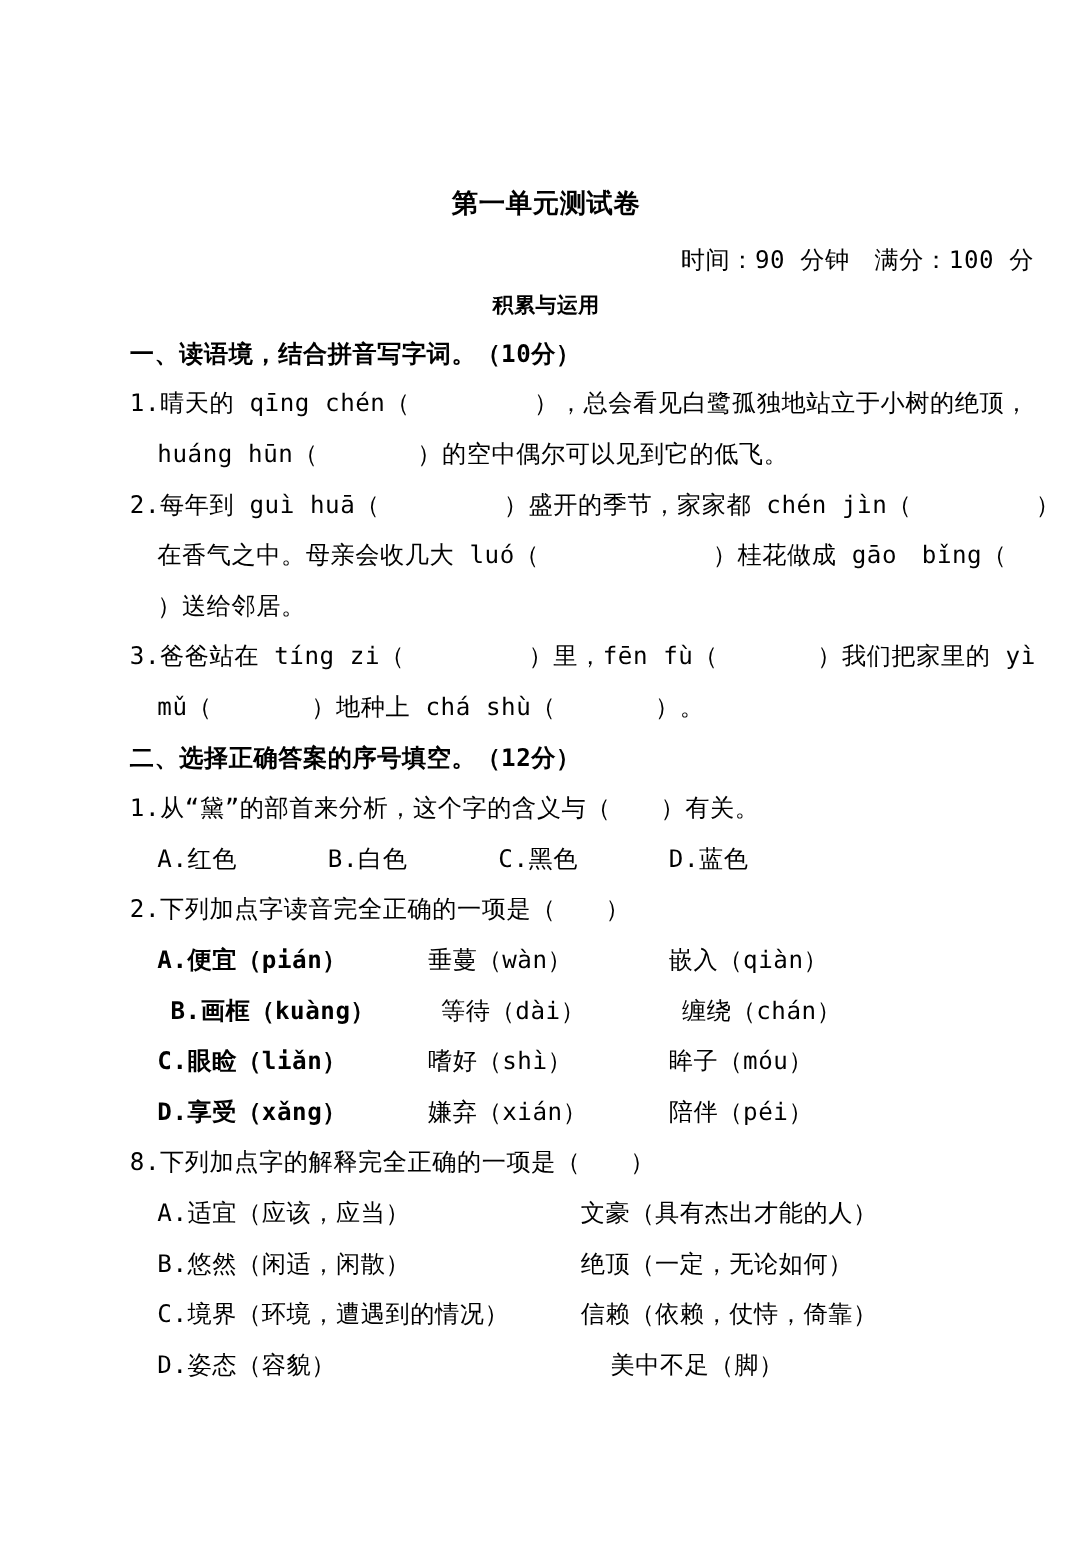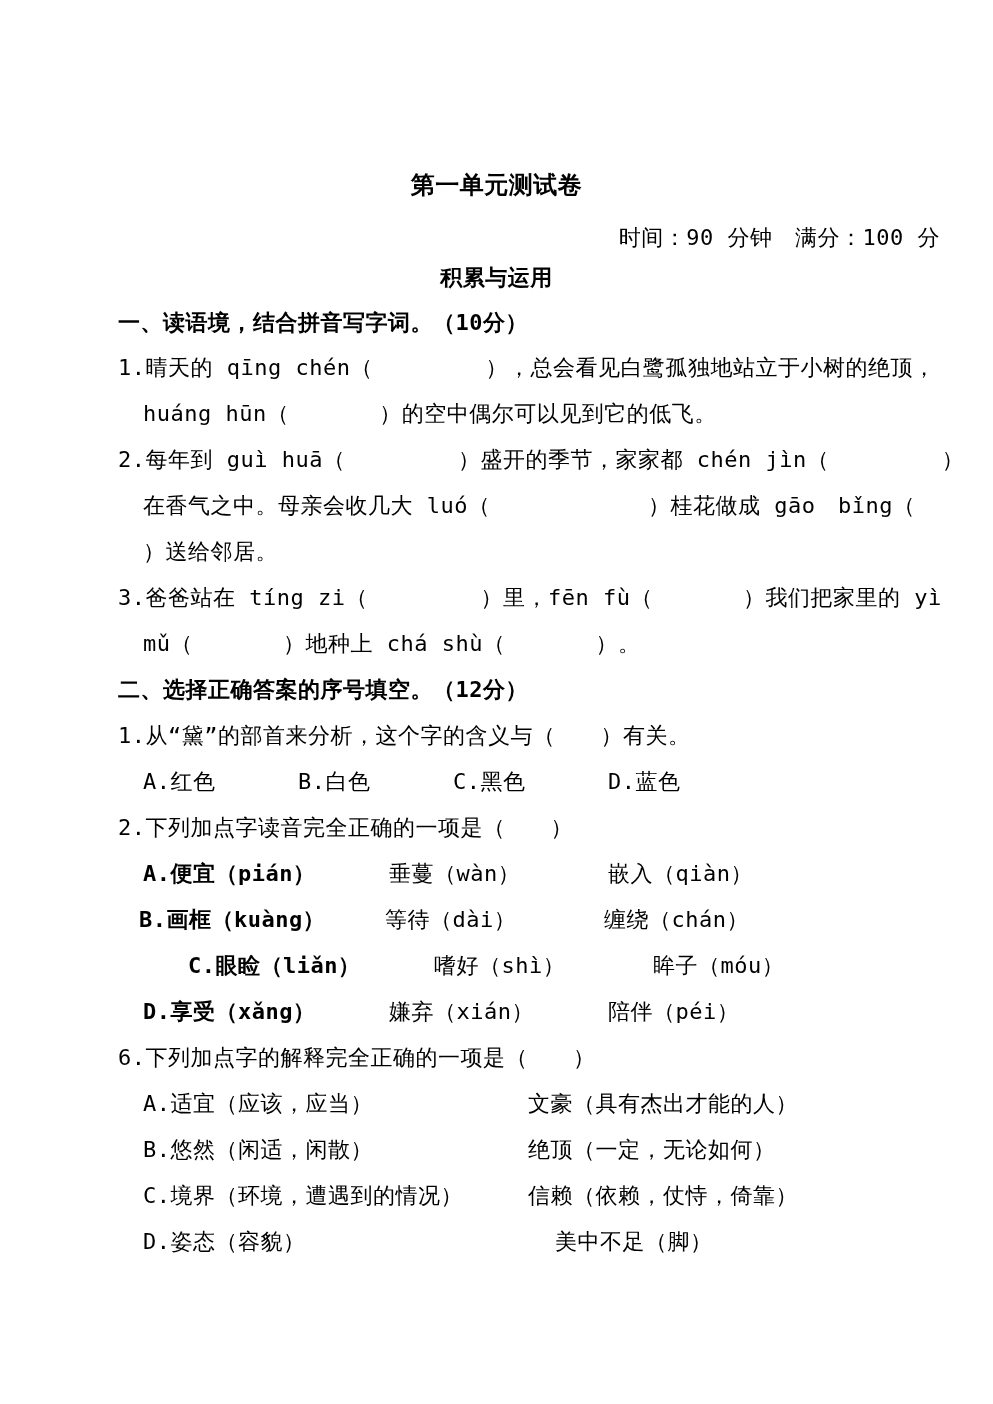--- a/index.html
+++ b/index.html
@@ -16,21 +16,21 @@
   }
   .line {
     position: absolute;
     white-space: pre;
     letter-spacing: 0.5px;
   }
   .center { left:0; width:100%; text-align:center; }
   .right  { right:53px; }
   .bold   { font-weight: bold; }
   .title  { font-size: 24px; }
-  .part   { font-size: 22px; text-align: center; }
+  .part   { font-size: 19px; text-align: center; }
   .row { position:absolute; display:flex; white-space:pre; letter-spacing:0.5px; }
   .row span { display:inline-block; white-space:pre; }
   .optw  { width:155px; }
   .q2c1  { width:246px;font-weight:bold; }
   .q2c2  { width:219px; }
   .q3c1  { width:385px; }
 </style>
 </head>
 <body>
 
@@ -61,37 +61,37 @@
     <span class="optw">C.黑色</span>
     <span>D.蓝色</span>
   </div>
 
   <div class="line" style="top:813px; left:118px;">2.下列加点字读音完全正确的一项是（　　）</div>
   <div class="row" style="top:859px; left:143px;">
     <span class="q2c1">A.便宜（pián）</span>
     <span class="q2c2">垂蔓（wàn）</span>
     <span>嵌入（qiàn）</span>
   </div>
-  <div class="row" style="top:905px; left:139px;">
+  <div class="row" style="top:905px; left:155px;">
     <span class="q2c1">B.画框（kuàng）</span>
     <span class="q2c2">等待（dài）</span>
     <span>缠绕（chán）</span>
   </div>
-  <div class="row" style="top:951px; left:143px;margin-left:45px;">
+  <div class="row" style="top:951px; left:143px;">
     <span class="q2c1">C.眼睑（liǎn）</span>
     <span class="q2c2">嗜好（shì）</span>
     <span>眸子（móu）</span>
   </div>
   <div class="row" style="top:997px; left:143px;">
     <span class="q2c1">D.享受（xǎng）</span>
     <span class="q2c2">嫌弃（xián）</span>
     <span>陪伴（péi）</span>
   </div>
 
-  <div class="line" style="top:1043px; left:118px;">6.下列加点字的解释完全正确的一项是（　　）</div>
+  <div class="line" style="top:1043px; left:118px;">8.下列加点字的解释完全正确的一项是（　　）</div>
   <div class="row" style="top:1089px; left:143px;">
     <span class="q3c1">A.适宜（应该，应当）</span>
     <span>文豪（具有杰出才能的人）</span>
   </div>
   <div class="row" style="top:1135px; left:143px;">
     <span class="q3c1">B.悠然（闲适，闲散）</span>
     <span>绝顶（一定，无论如何）</span>
   </div>
   <div class="row" style="top:1181px; left:143px;">
     <span class="q3c1">C.境界（环境，遭遇到的情况）</span>

